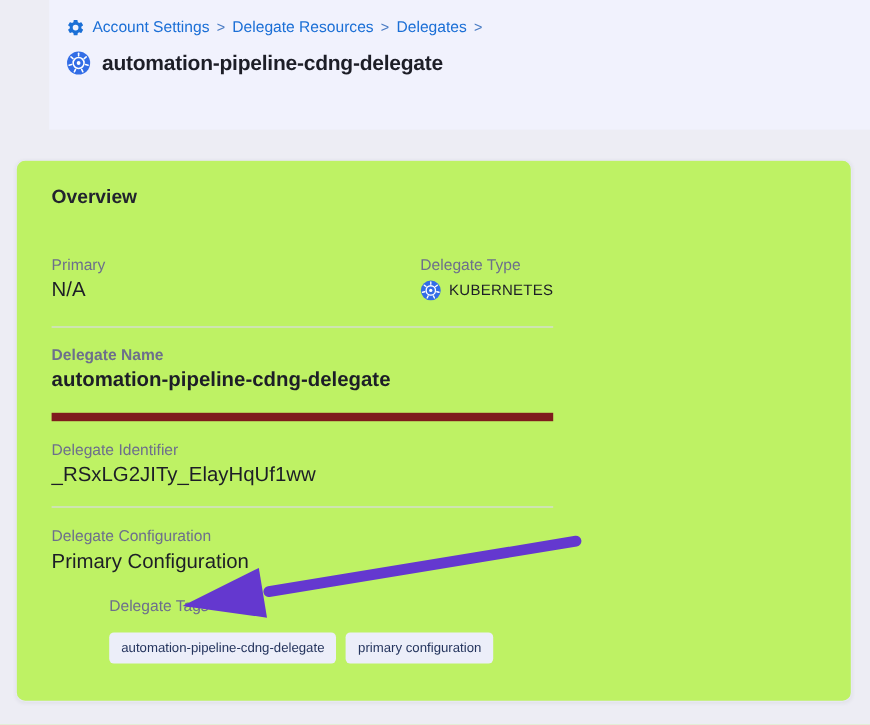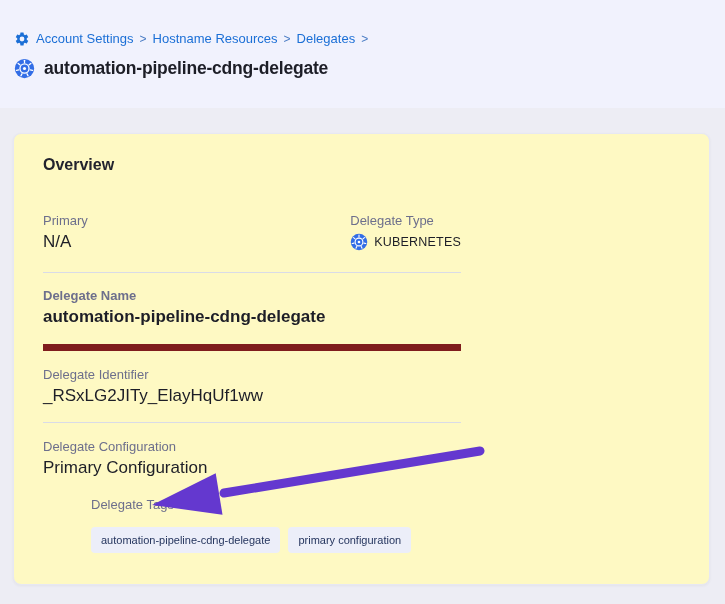--- a/index.html
+++ b/index.html
@@ -8,21 +8,22 @@
     width:725px; height:604px;
     background:#ededf4;
     font-family:"Liberation Sans", sans-serif;
     position:relative;
     overflow:hidden;
   }
   
   .page-header {
     height:108px;
     background:#f1f2fd;
-    padding:31px 0 0 14px;
+    padding:15px 0 0 14px;
+    margin-left:41px;
   }
   .breadcrumb {
     display:flex; align-items:center; gap:6px;
     font-size:13px; line-height:16px;
   }
   .breadcrumb .crumb {
     color:#1b6fd6; text-decoration:none; cursor:pointer;
   }
   .breadcrumb .sep { color:#4a7cc4; font-size:12px; }
   .icon-gear { width:16px; height:16px; display:inline-flex; }
@@ -32,21 +33,21 @@
   }
   .icon-k8s-lg { width:21px; height:21px; display:inline-flex; }
   .page-title {
     margin:0; font-size:17.5px; font-weight:700;
     color:#1d1e27; letter-spacing:-0.2px;
   }
   
   .card {
     position:absolute; left:13px; top:133px;
     width:697px; height:452px;
-    background:#fef9c3;
+    background:#bef264;
     border:1px solid #e7e8f2;
     border-radius:8px;
     box-shadow:0 1px 3px rgba(40,41,61,0.05);
     padding:22px 0 0 29px;
   }
   .overview-heading {
     margin:0 0 38px 0;
     font-size:16px; font-weight:700; color:#22232e;
   }
   .content { width:418px; }
@@ -87,21 +88,21 @@
 
   <header class="page-header">
     <nav class="breadcrumb">
       <span class="icon-gear">
         <svg viewBox="0 0 24 24" width="16" height="16">
           <path fill="#1b6fd6" fill-rule="evenodd" d="M19.14 12.94c.04-.3.06-.61.06-.94 0-.32-.02-.64-.07-.94l2.03-1.58a.49.49 0 00.12-.61l-1.92-3.32a.488.488 0 00-.59-.22l-2.39.96c-.5-.38-1.03-.7-1.62-.94l-.36-2.54a.484.484 0 00-.48-.41h-3.84c-.24 0-.43.17-.47.41l-.36 2.54c-.59.24-1.13.57-1.62.94l-2.39-.96c-.22-.08-.47 0-.59.22L2.74 8.87c-.12.21-.08.47.12.61l2.03 1.58c-.05.3-.09.63-.09.94s.02.64.07.94l-2.03 1.58a.49.49 0 00-.12.61l1.92 3.32c.12.22.37.29.59.22l2.39-.96c.5.38 1.03.7 1.62.94l.36 2.54c.05.24.24.41.48.41h3.84c.24 0 .44-.17.47-.41l.36-2.54c.59-.24 1.13-.56 1.62-.94l2.39.96c.22.08.47 0 .59-.22l1.92-3.32c.12-.22.07-.47-.12-.61l-2.01-1.58zM12 15.6a3.6 3.6 0 110-7.2 3.6 3.6 0 010 7.2z"></path>
         </svg>
       </span>
       <a class="crumb">Account Settings</a>
       <span class="sep">&gt;</span>
-      <a class="crumb">Hostname Resources</a>
+      <a class="crumb">Delegate Resources</a>
       <span class="sep">&gt;</span>
       <a class="crumb">Delegates</a>
       <span class="sep">&gt;</span>
     </nav>
 
     <div class="title-row">
       <span class="icon-k8s-lg">
         <svg viewBox="0 0 24 24" width="21" height="21">
           <circle cx="12" cy="12" r="11" fill="#326de6"></circle>
           <g stroke="#ffffff" stroke-width="1.5" stroke-linecap="round" fill="none">

